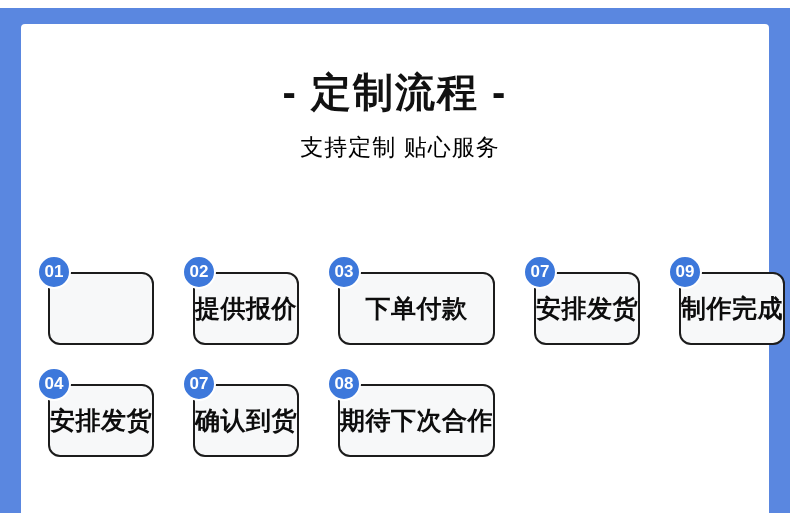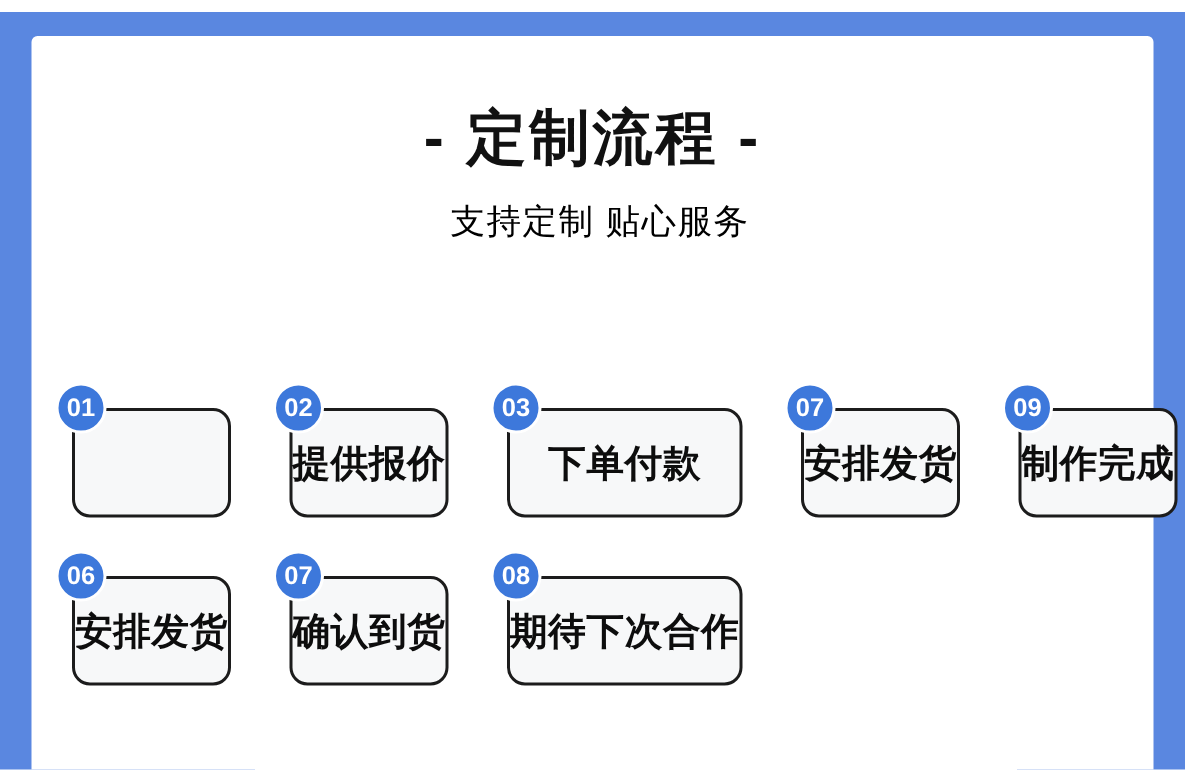--- a/index.html
+++ b/index.html
@@ -125,21 +125,21 @@
       <span class="badge">07</span>
       <span class="card-label">安排发货</span>
     </div>
 
     <div class="card">
       <span class="badge">09</span>
       <span class="card-label">制作完成</span>
     </div>
 
     <div class="card">
-      <span class="badge">06</span>
+      <span class="badge">04</span>
       <span class="card-label">安排发货</span>
     </div>
 
     <div class="card">
       <span class="badge">07</span>
       <span class="card-label">确认到货</span>
     </div>
 
     <div class="card">
       <span class="badge">08</span>

